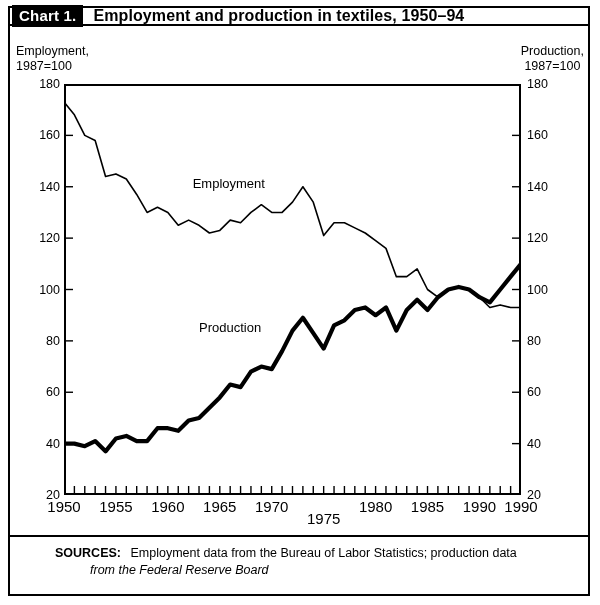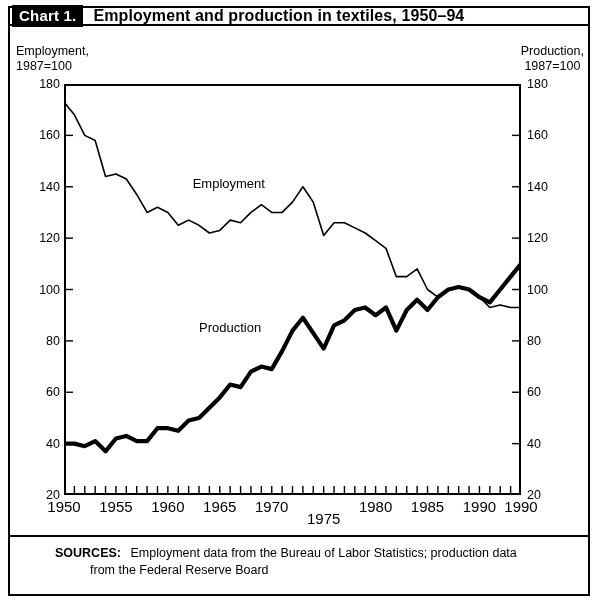--- a/index.html
+++ b/index.html
@@ -126,21 +126,21 @@
   }
   .source {
     position: absolute;
     left: 28px;
     top: 545px;
     width: 545px;
     font-size: 12.5px;
     line-height: 17px;
   }
   .source .lbl { font-weight: bold; margin-left: 27px; }
-  .source .ln2 { display: block; margin-left: 62px; }
+  .source .ln2 { display: block; margin-left: 62px; font-style: italic; }
   svg { display: block; }
 </style>
 </head>
 <body>
 
 <div id="page">
 
   <div class="frame"></div>
 
   <div class="title-bar">

